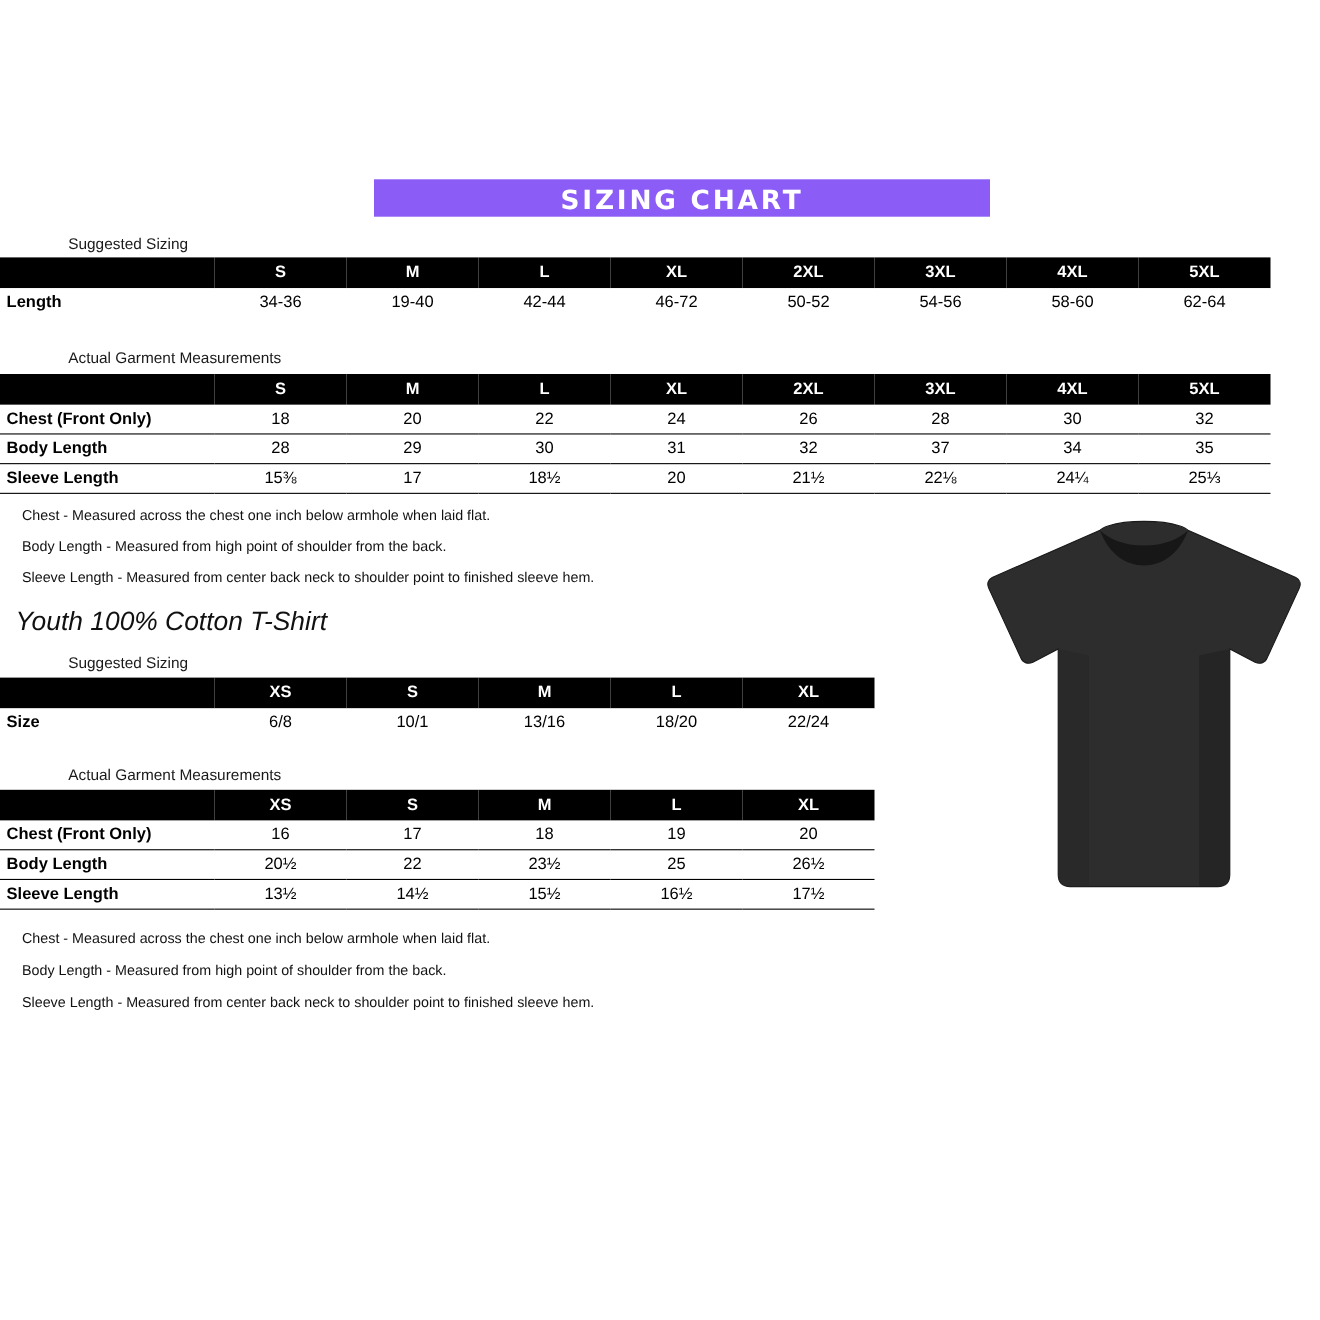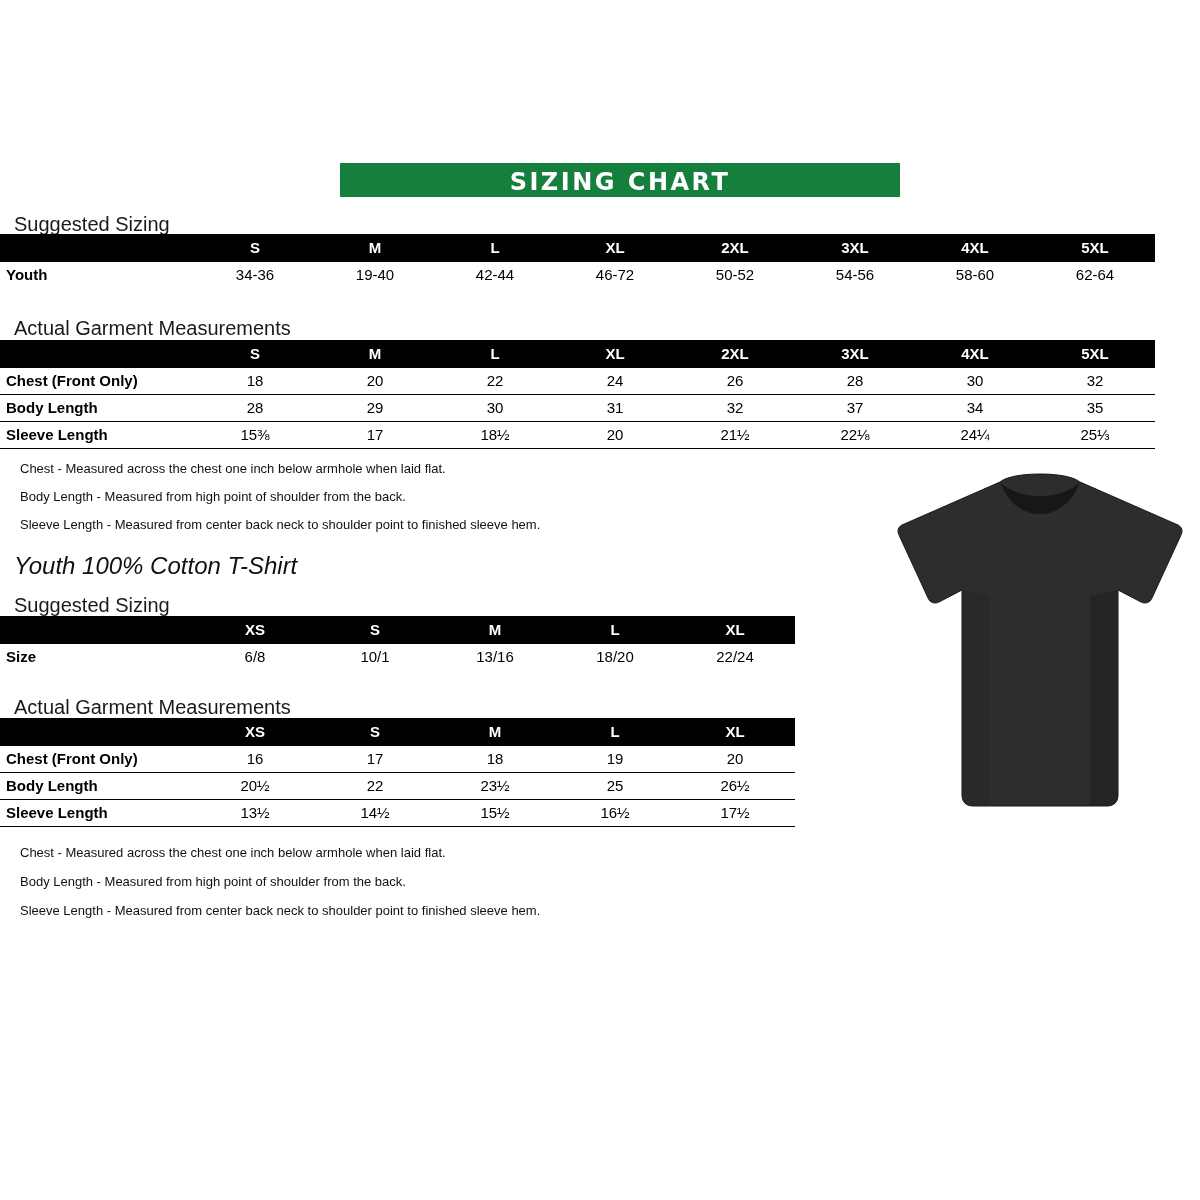--- a/index.html
+++ b/index.html
@@ -34,37 +34,38 @@
     letter-spacing: 0.2px;
     color: #111;
   }
 
   .sizing-chart-banner {
     position: absolute;
     left: 340px;
     top: 163px;
     width: 560px;
     height: 34px;
-    background: #15803d;
+    background: #8b5cf6;
   }
   .sizing-chart-banner span {
     display: block;
     text-align: center;
     color: #fff;
     font-size: 24px;
     font-weight: bold;
     letter-spacing: 2.5px;
     line-height: 38px;
     font-family: "DejaVu Sans", sans-serif;
   }
 
   .sublabel {
     position: absolute;
-    font-size: 20px;
+    font-size: 14px;
     color: #1a1a1a;
+    margin-left: 48px;
   }
 
   
   .tbl {
     position: absolute;
     border-collapse: collapse;
     table-layout: fixed;
   }
   .tbl td, .tbl th {
     padding: 0;
@@ -165,21 +166,21 @@
         <th>L</th>
         <th>XL</th>
         <th>2XL</th>
         <th>3XL</th>
         <th>4XL</th>
         <th>5XL</th>
       </tr>
     </thead>
     <tbody>
       <tr>
-        <td class="rowhead">Youth</td>
+        <td class="rowhead">Length</td>
         <td>34-36</td>
         <td>19-40</td>
         <td>42-44</td>
         <td>46-72</td>
         <td>50-52</td>
         <td>54-56</td>
         <td>58-60</td>
         <td>62-64</td>
       </tr>
     </tbody>

